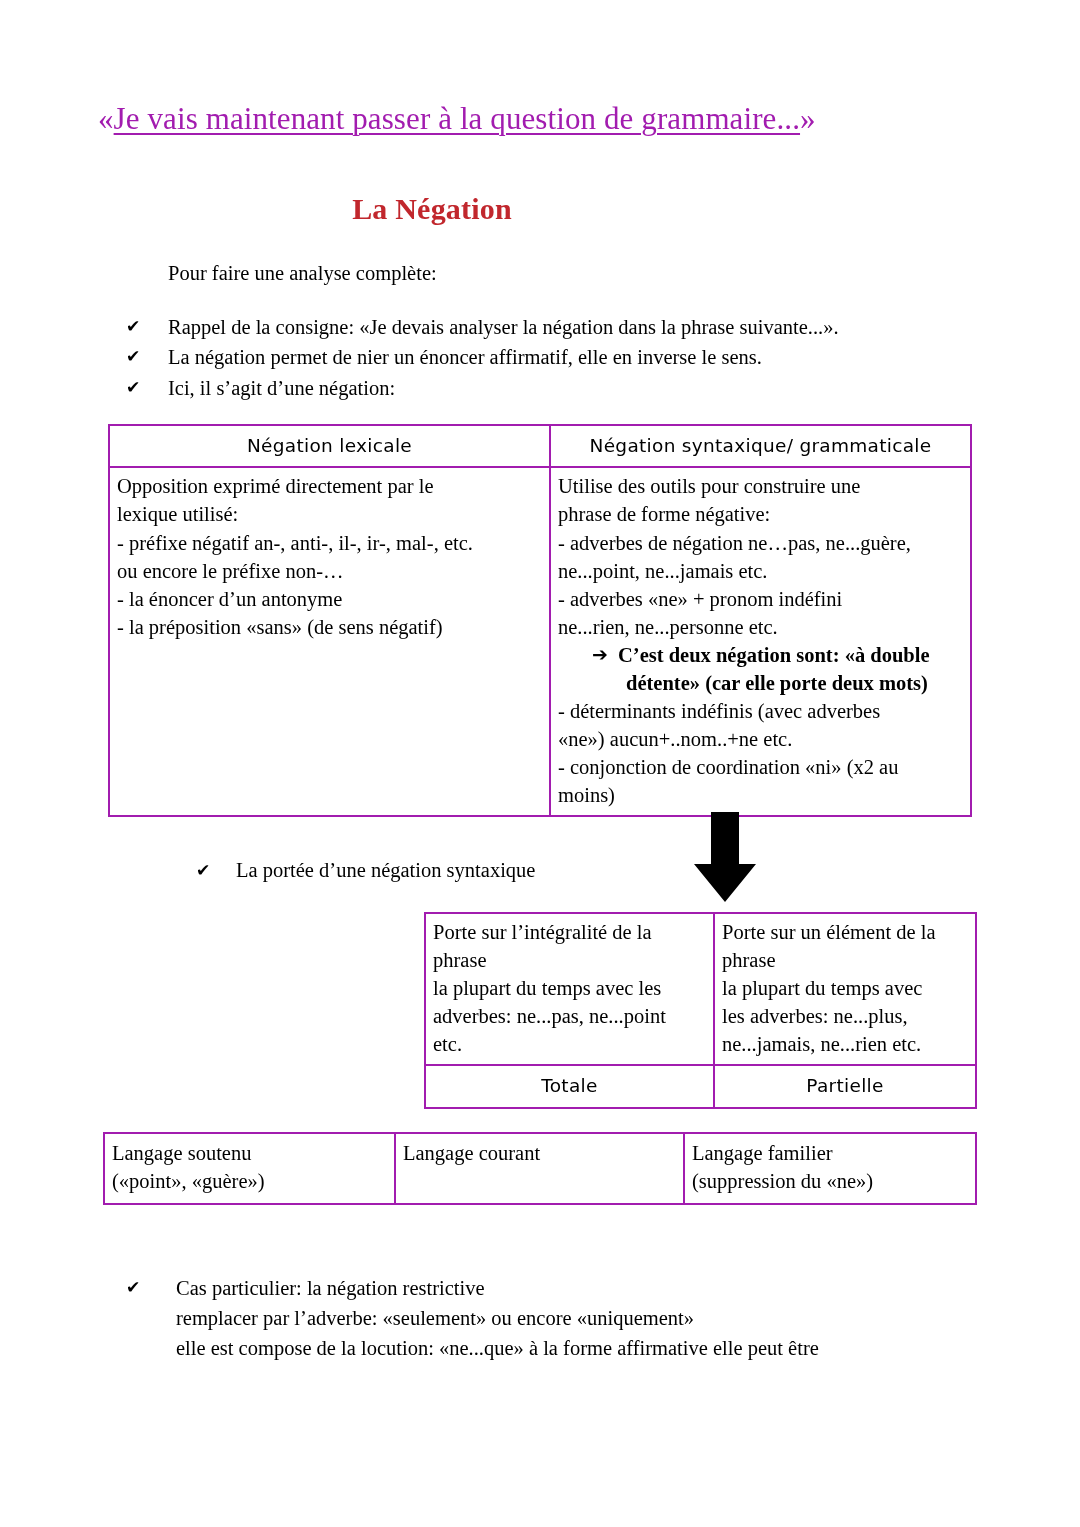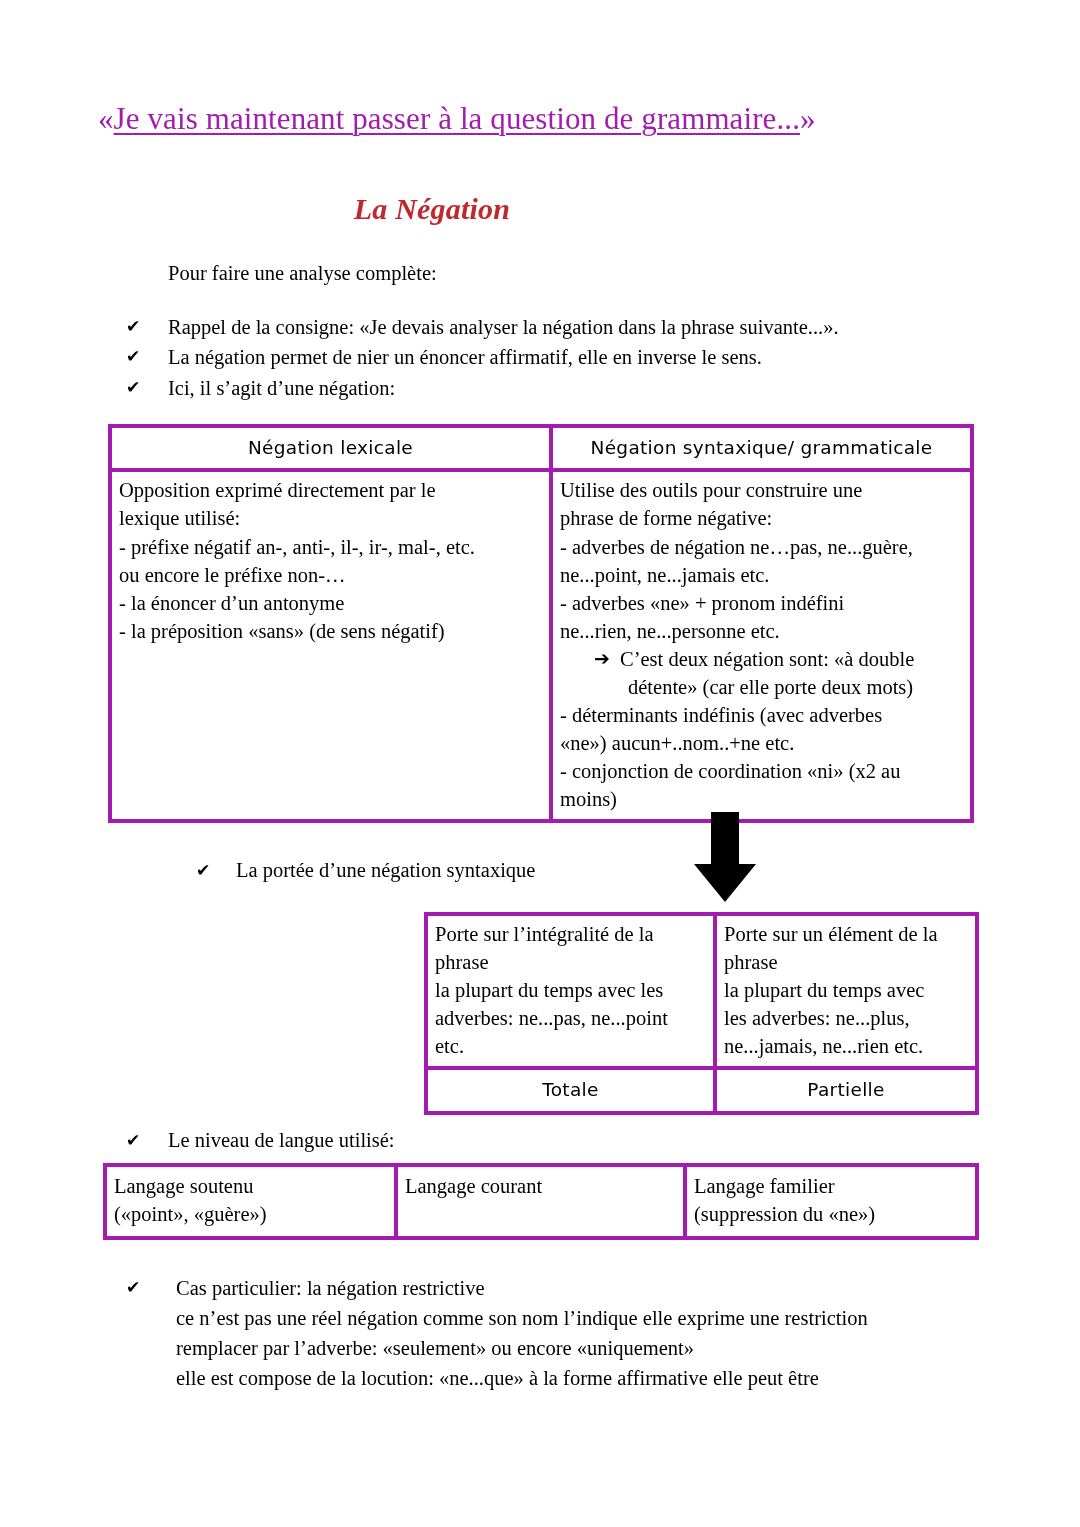--- a/index.html
+++ b/index.html
@@ -42,21 +42,20 @@
   .doc-subtitle {
     position: absolute;
     left: 0;
     top: 192px;
     width: 864px;
     text-align: center;
     font-size: 30px;
     font-weight: bold;
     color: #c1272d;
     letter-spacing: .2px;
-    font-style: italic;
   }
 
   
   .intro-line {
     position: absolute;
     left: 168px;
     top: 260px;
     font-size: 20.5px;
     line-height: 1.3;
   }
@@ -84,21 +83,21 @@
   .bullet-text { flex: 1 1 auto; }
 
   
   .tbl {
     position: absolute;
     border-collapse: collapse;
     table-layout: fixed;
     background: #ffffff;
   }
   .tbl td {
-    border: 4px solid #a21caf;
+    border: 2px solid #a21caf;
     vertical-align: top;
     padding: 4px 7px 6px 7px;
     font-size: 20.5px;
     line-height: 1.37;
   }
   .tbl td.head {
     text-align: center;
     vertical-align: middle;
     padding: 7px 6px 8px 6px;
     font-family: "DejaVu Sans", sans-serif;
@@ -111,21 +110,21 @@
     display: flex;
     margin-left: 34px;
     line-height: 1.37;
   }
   .sub-arrow-mark {
     flex: 0 0 26px;
     font-family: "DejaVu Sans", sans-serif;
     font-size: 19px;
     font-weight: bold;
   }
-  .sub-arrow-text { flex: 1 1 auto; text-indent: 0; }
+  .sub-arrow-text { flex: 1 1 auto; text-indent: 0; font-weight: bold; }
   .sub-arrow-text .l2 { display: block; margin-left: 8px; }
 
   
   #table-negation-types {
     left: 108px;
     top: 424px;
     width: 862px;
   }
   #table-negation-types .col-a { width: 441px; }
   #table-negation-types .col-b { width: 421px; }
@@ -165,21 +164,21 @@
     left: 126px;
     top: 1126px;
     display: flex;
     font-size: 20.5px;
     line-height: 1.4;
   }
   .niveau-row .bullet-mark { width: 42px; flex: 0 0 42px; }
 
   #table-registres {
     left: 103px;
-    top: 1163px;
+    top: 1132px;
     width: 872px;
     border-radius: 24px;
   }
   #table-registres .col-a { width: 291px; }
   #table-registres .col-b { width: 289px; }
   #table-registres .col-c { width: 292px; }
   #table-registres td { padding: 5px 7px 8px 7px; }
 
   
   .closing {
@@ -339,19 +338,18 @@
           </div>
         </td>
       </tr>
     </tbody>
   </table>
 
   <div class="closing">
     <span class="bullet-mark">✔</span>
     <span class="bullet-text">
       <div>Cas particulier: la négation restrictive</div>
-      <div>ce n’est pas une réel négation comme son nom l’indique elle exprime une restriction</div>
       <div>remplacer par l’adverbe: «seulement» ou encore «uniquement»</div>
       <div>elle est compose de la locution: «ne...que» à la forme affirmative elle peut être</div>
     </span>
   </div>
 
 </div>
 
 </body></html>

